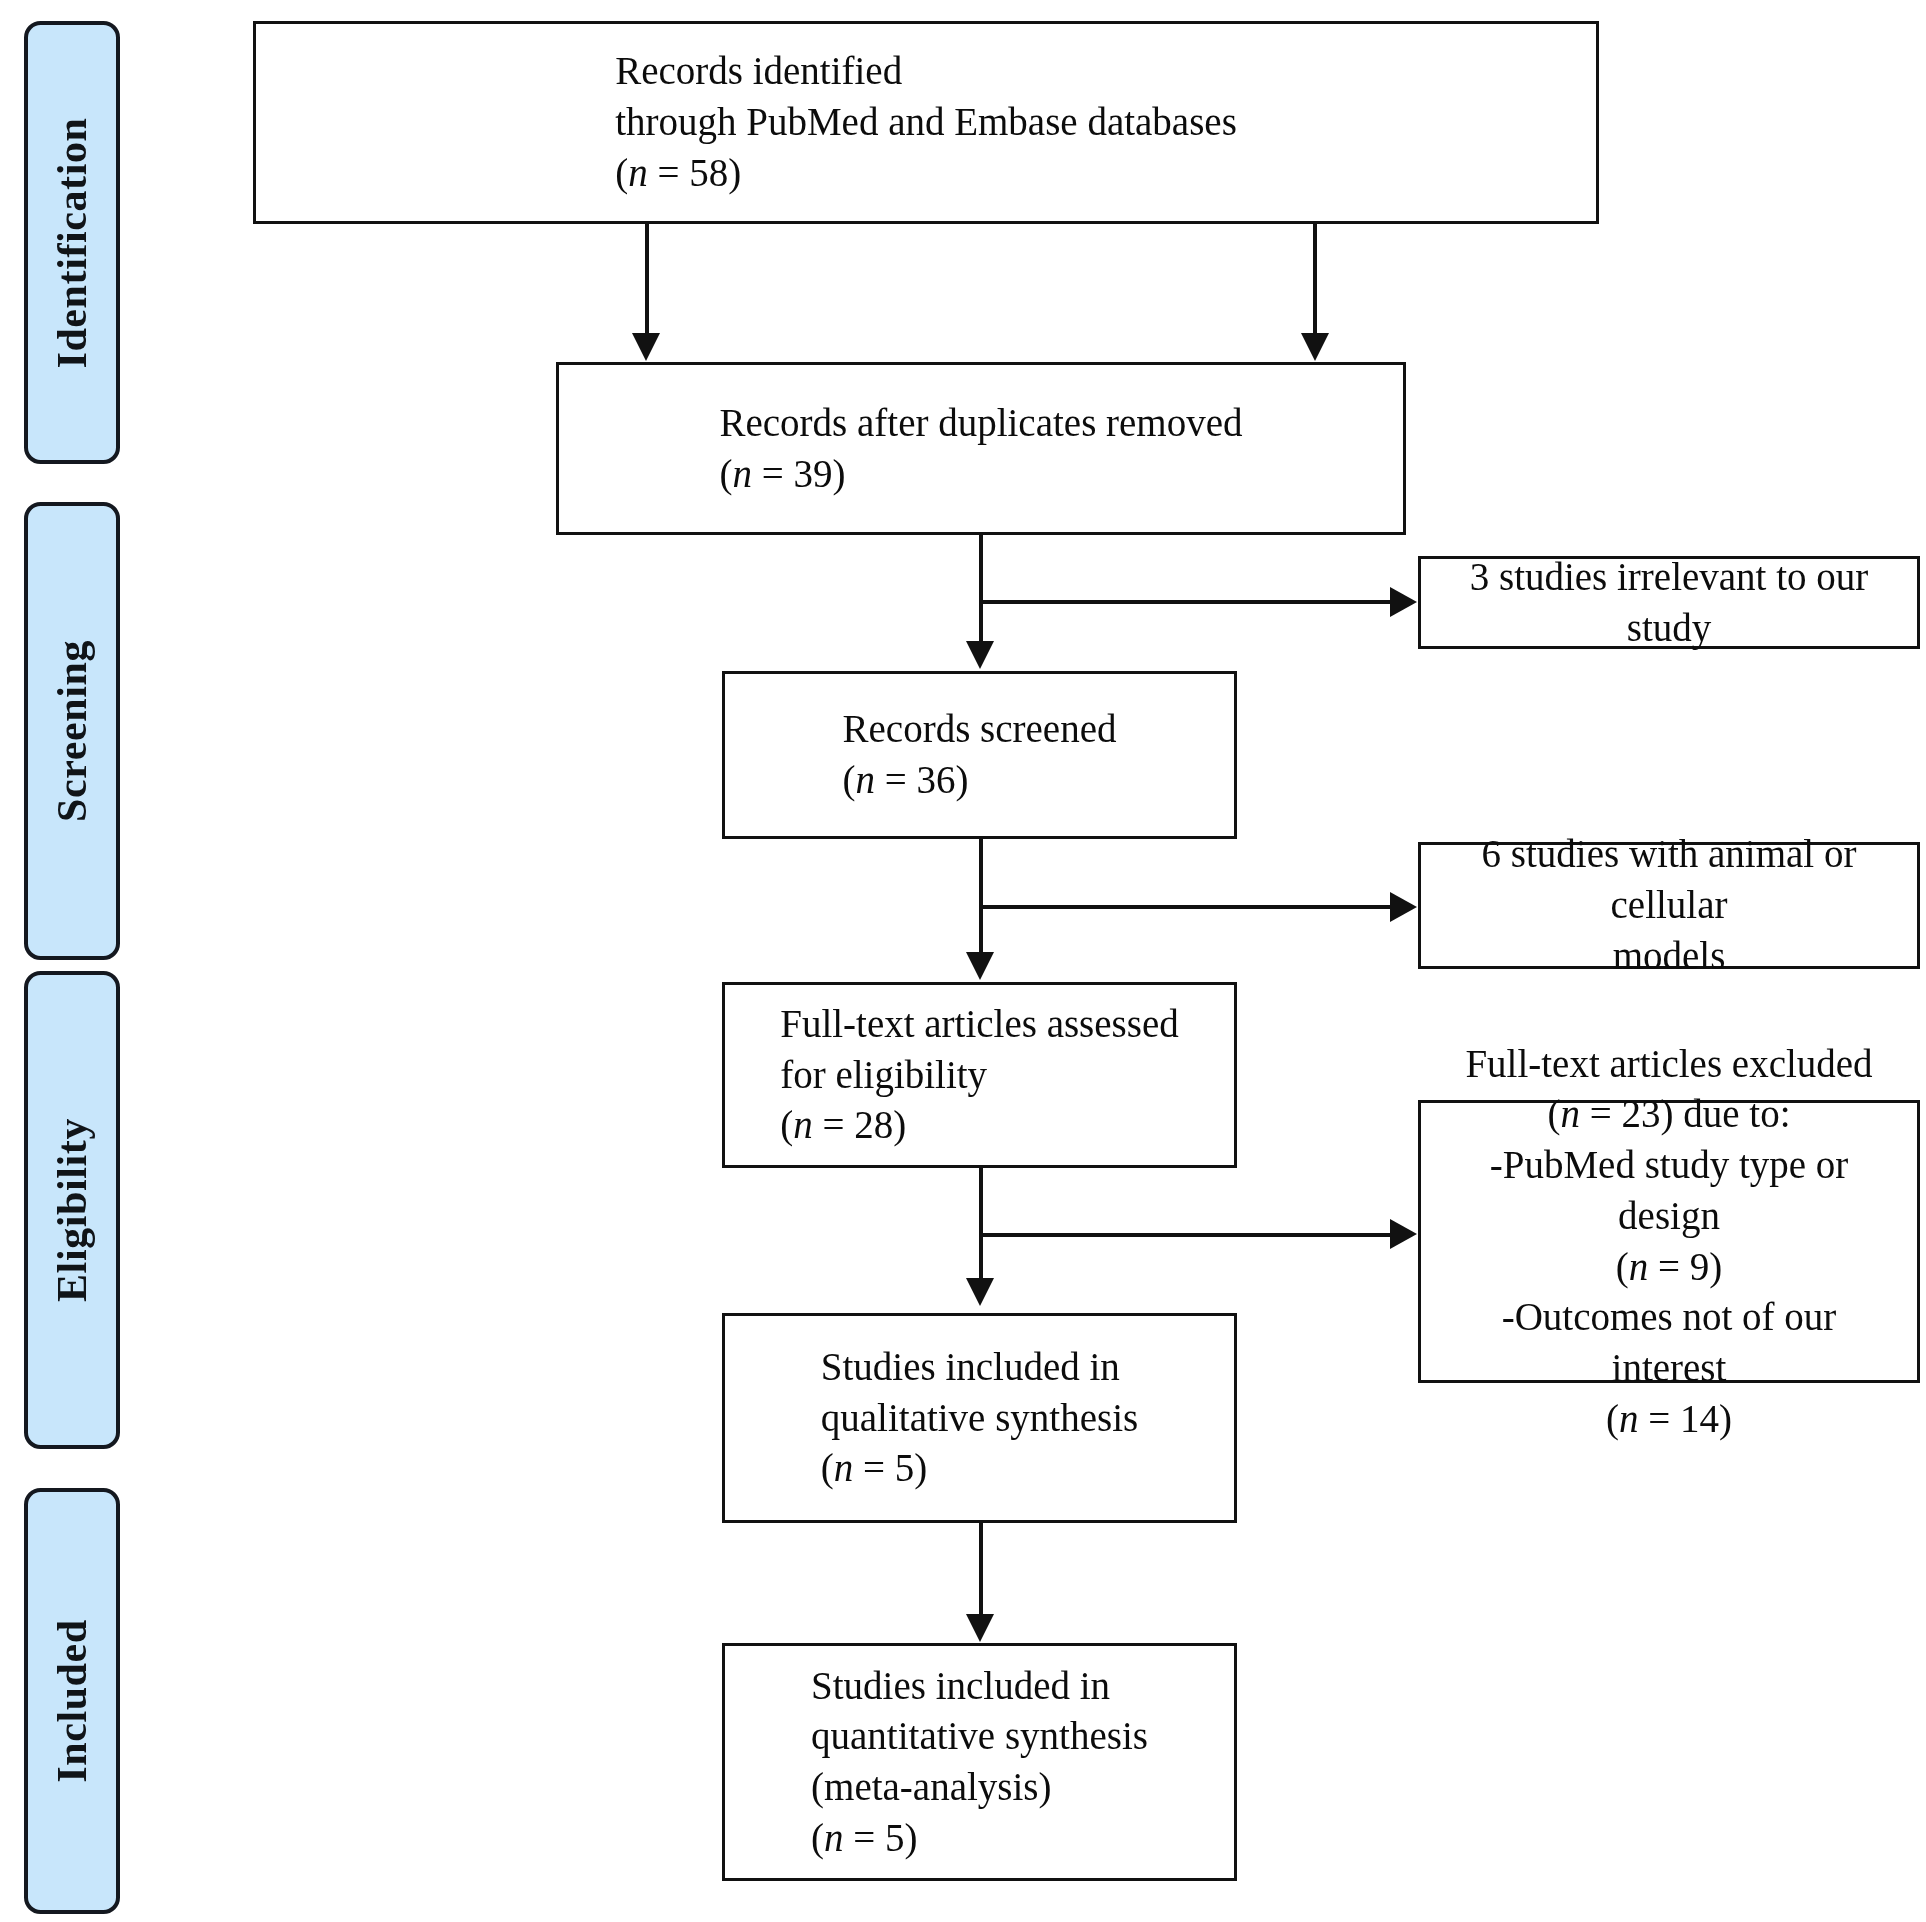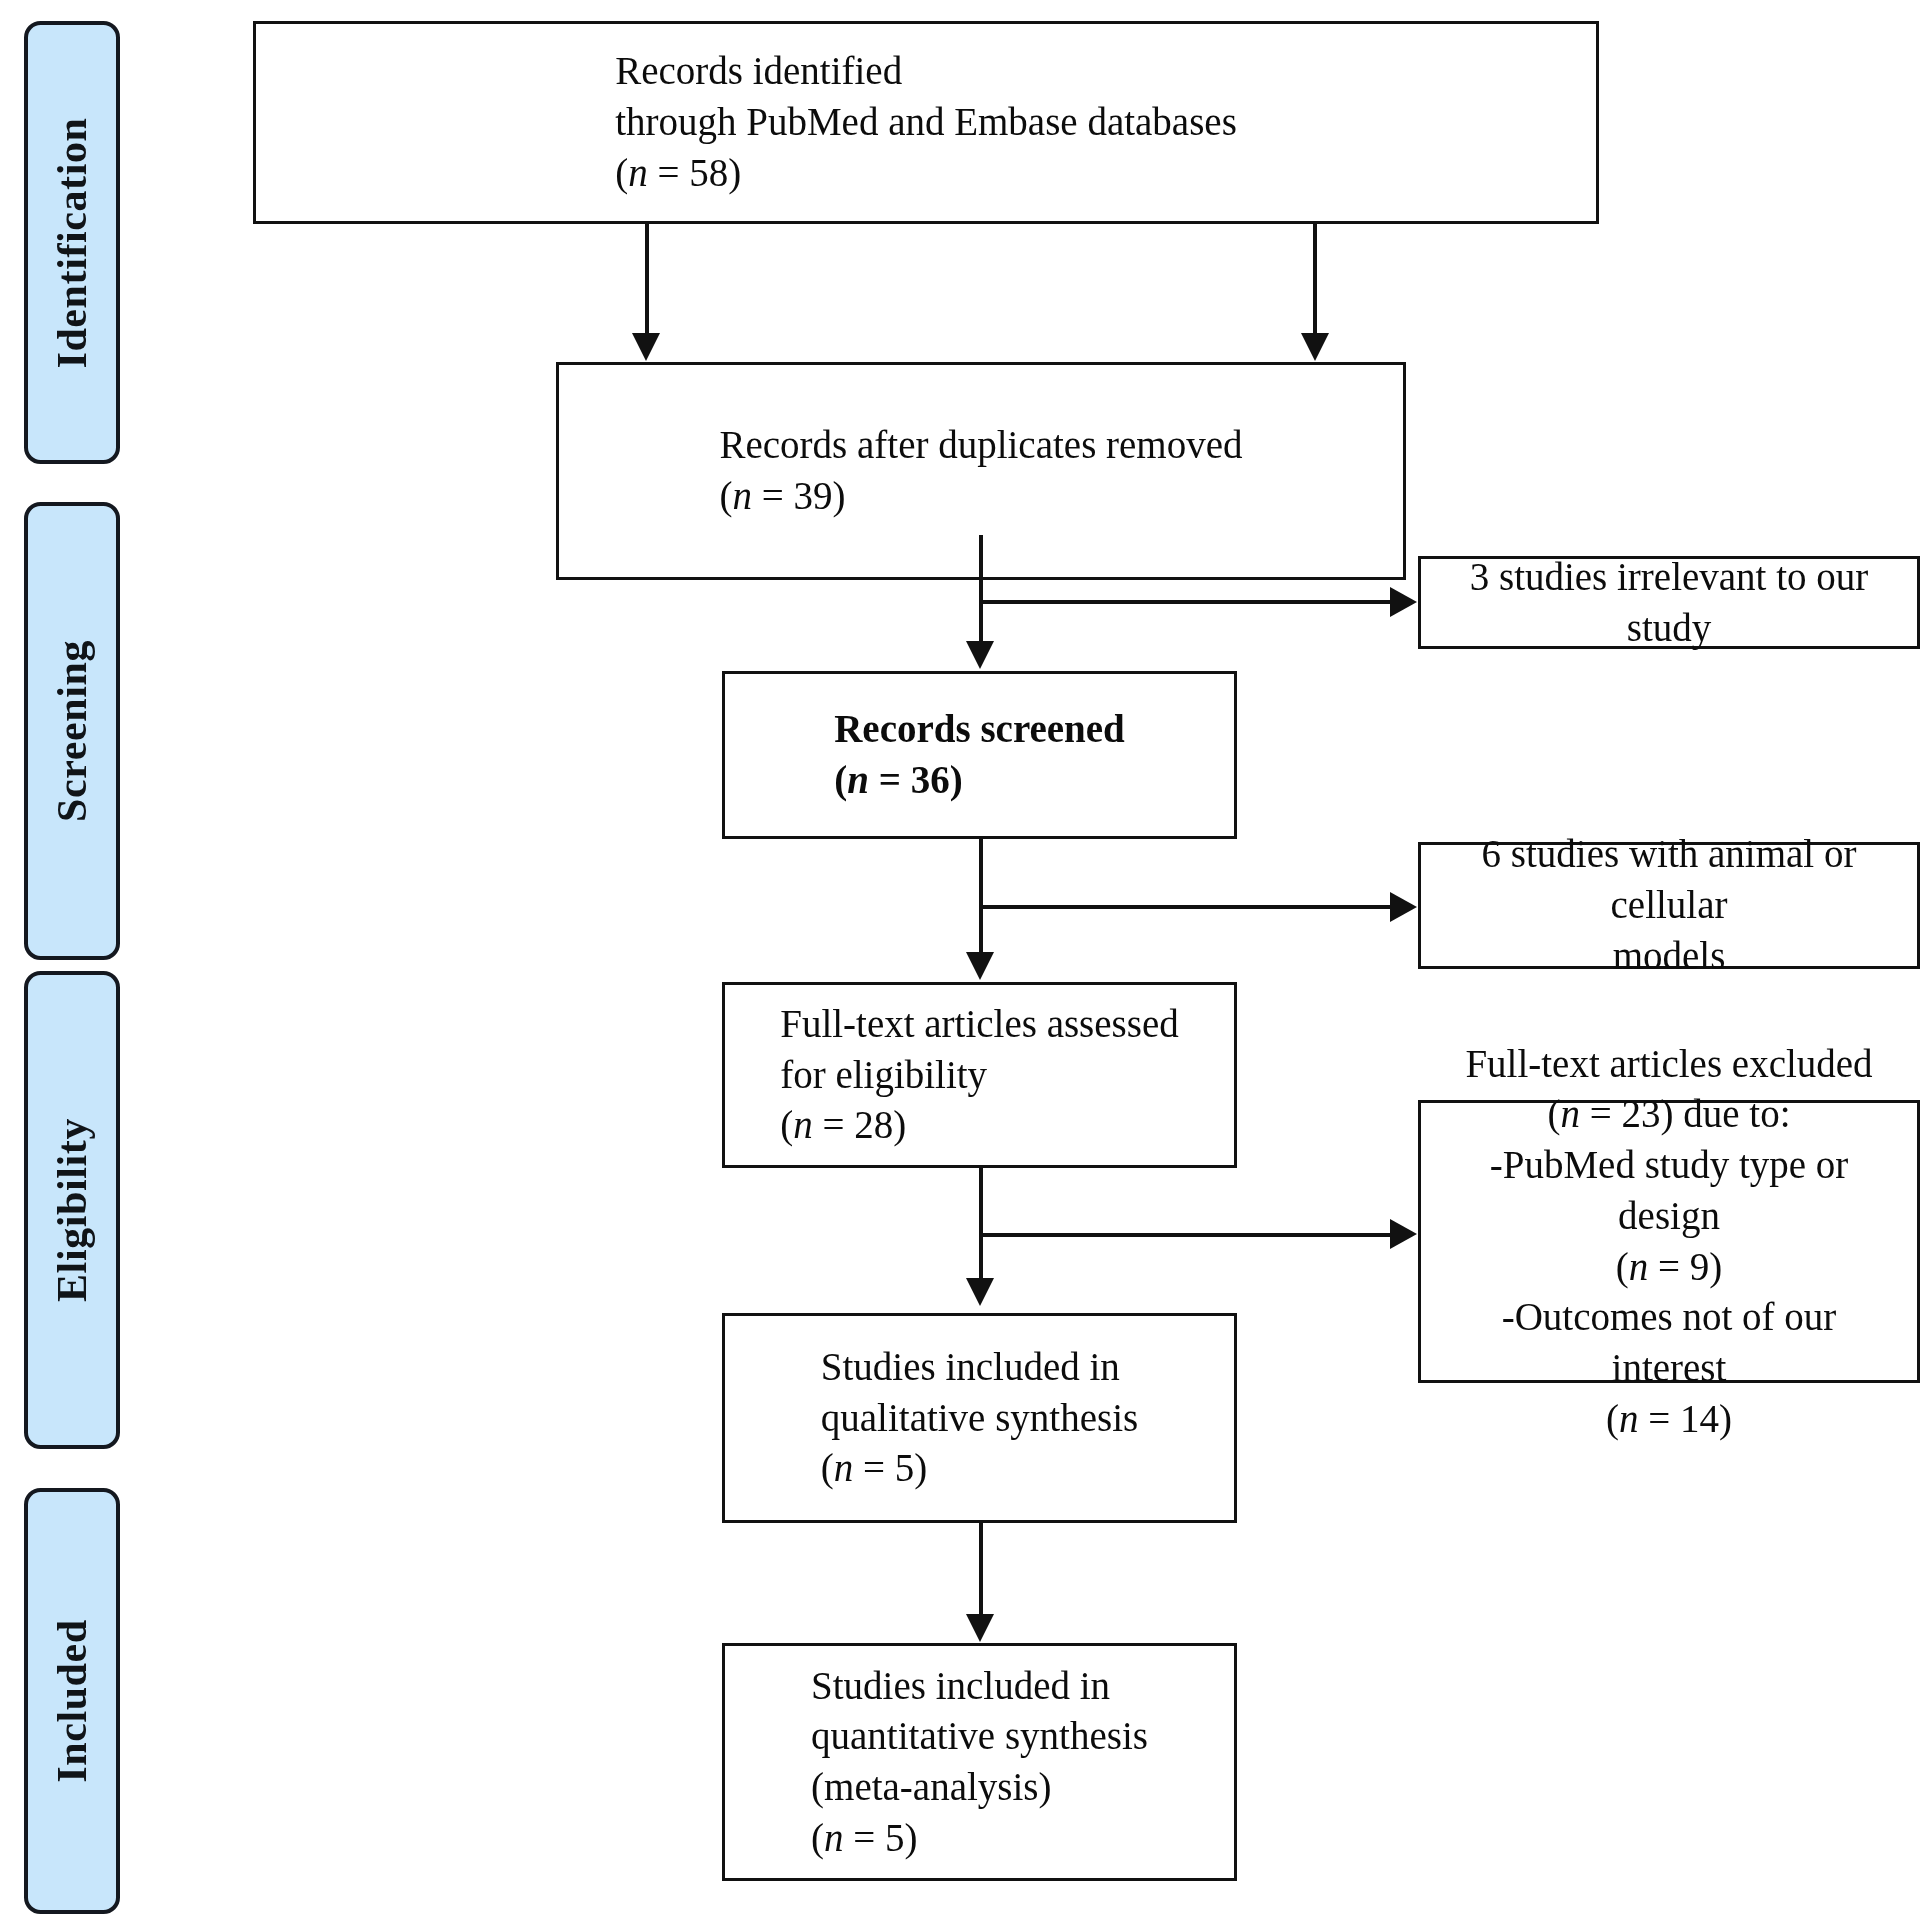--- a/index.html
+++ b/index.html
@@ -117,40 +117,40 @@
       <div>(<em>n</em> = <span>58</span>)</div>
     </div>
   </div>
 
   <div class="vline" style="left: 645px; top: 224px; height: 114px; background: rgb(17, 17, 17);"></div>
   <div class="arrow-down" style="left: 632px; top: 333px; border-top-color: rgb(17, 17, 17);"></div>
 
   <div class="vline" style="left: 1313px; top: 224px; height: 114px; background: rgb(17, 17, 17);"></div>
   <div class="arrow-down" style="left: 1301px; top: 333px; border-top-color: rgb(17, 17, 17);"></div>
 
-  <div class="fbox" style="left: 556px; top: 362px; width: 850px; height: 218px; background: rgb(255, 255, 255); border-color: rgb(17, 17, 17);">
+  <div class="fbox" style="left: 556px; top: 362px; width: 850px; height: 173px; background: rgb(255, 255, 255); border-color: rgb(17, 17, 17);">
     <div class="fbox-text">
       <div>Records after duplicates removed</div>
       <div>(<em>n</em> = <span>39</span>)</div>
     </div>
   </div>
 
   <div class="vline" style="left: 979px; top: 535px; height: 109px; background: rgb(17, 17, 17);"></div>
   <div class="arrow-down" style="left: 966px; top: 641px; border-top-color: rgb(17, 17, 17);"></div>
 
   <div class="hline" style="left: 979px; top: 600px; width: 412px; background: rgb(17, 17, 17);"></div>
   <div class="arrow-right" style="left: 1390px; top: 587px; border-left-color: rgb(17, 17, 17);"></div>
 
   <div class="fbox left-al" style="left: 1418px; top: 556px; width: 502px; height: 93px; background: rgb(255, 255, 255); border-color: rgb(17, 17, 17);">
     <div class="fbox-text">
       <div>3 studies irrelevant to our study</div>
     </div>
   </div>
 
-  <div class="fbox" style="left: 722px; top: 671px; width: 515px; height: 168px; background: rgb(255, 255, 255); border-color: rgb(17, 17, 17); font-weight: bold;">
+  <div class="fbox" style="left: 722px; top: 671px; width: 515px; height: 168px; background: rgb(255, 255, 255); border-color: rgb(17, 17, 17);">
     <div class="fbox-text">
       <div>Records screened</div>
       <div>(<em>n</em> = <span>36</span>)</div>
     </div>
   </div>
 
   <div class="vline" style="left: 979px; top: 839px; height: 117px; background: rgb(17, 17, 17);"></div>
   <div class="arrow-down" style="left: 966px; top: 952px; border-top-color: rgb(17, 17, 17);"></div>
 
   <div class="hline" style="left: 979px; top: 905px; width: 412px; background: rgb(17, 17, 17);"></div>

